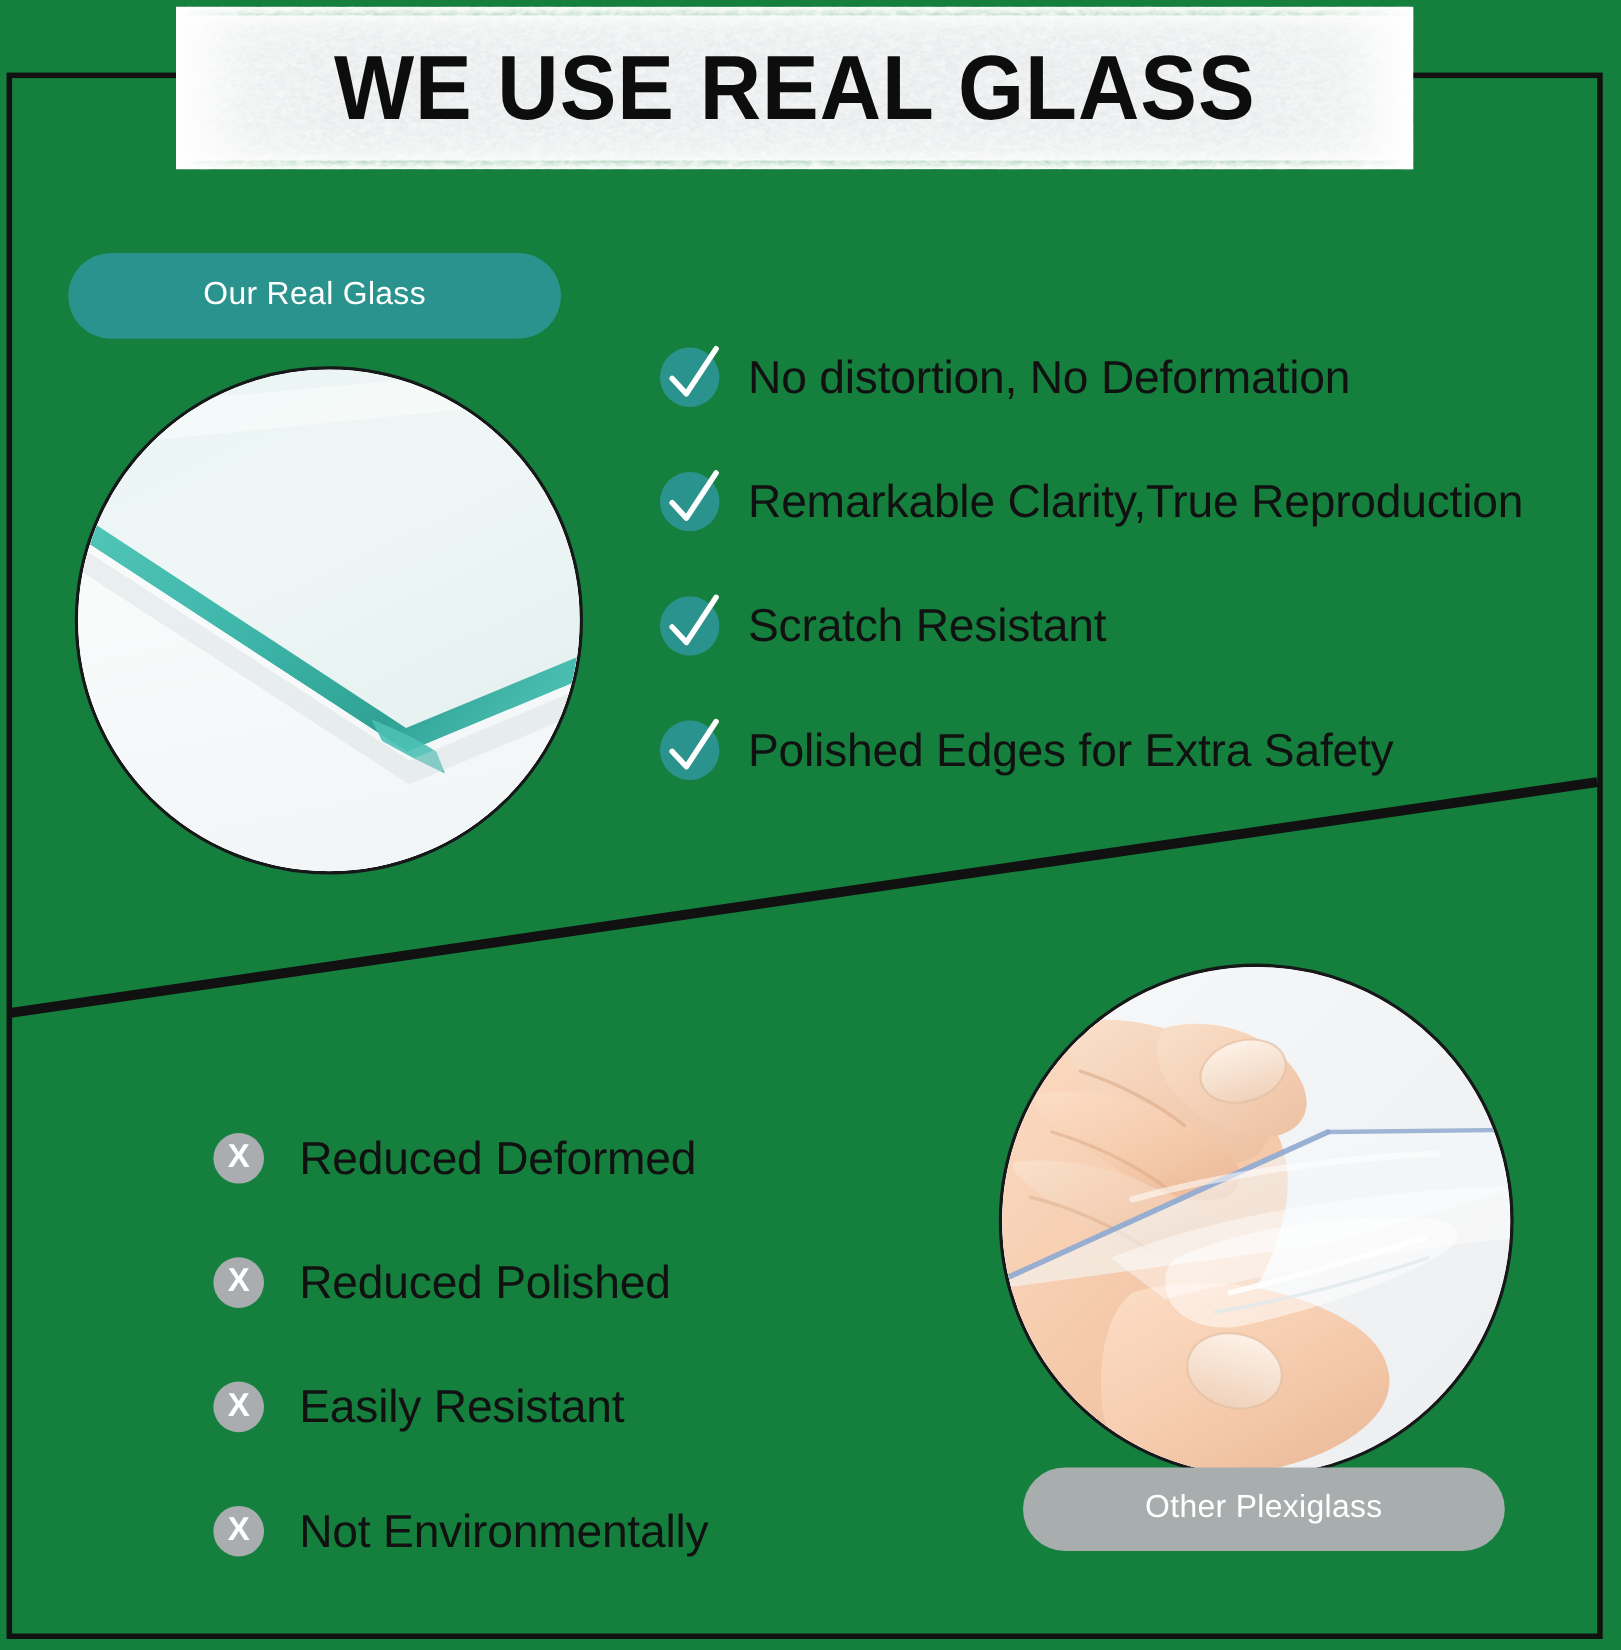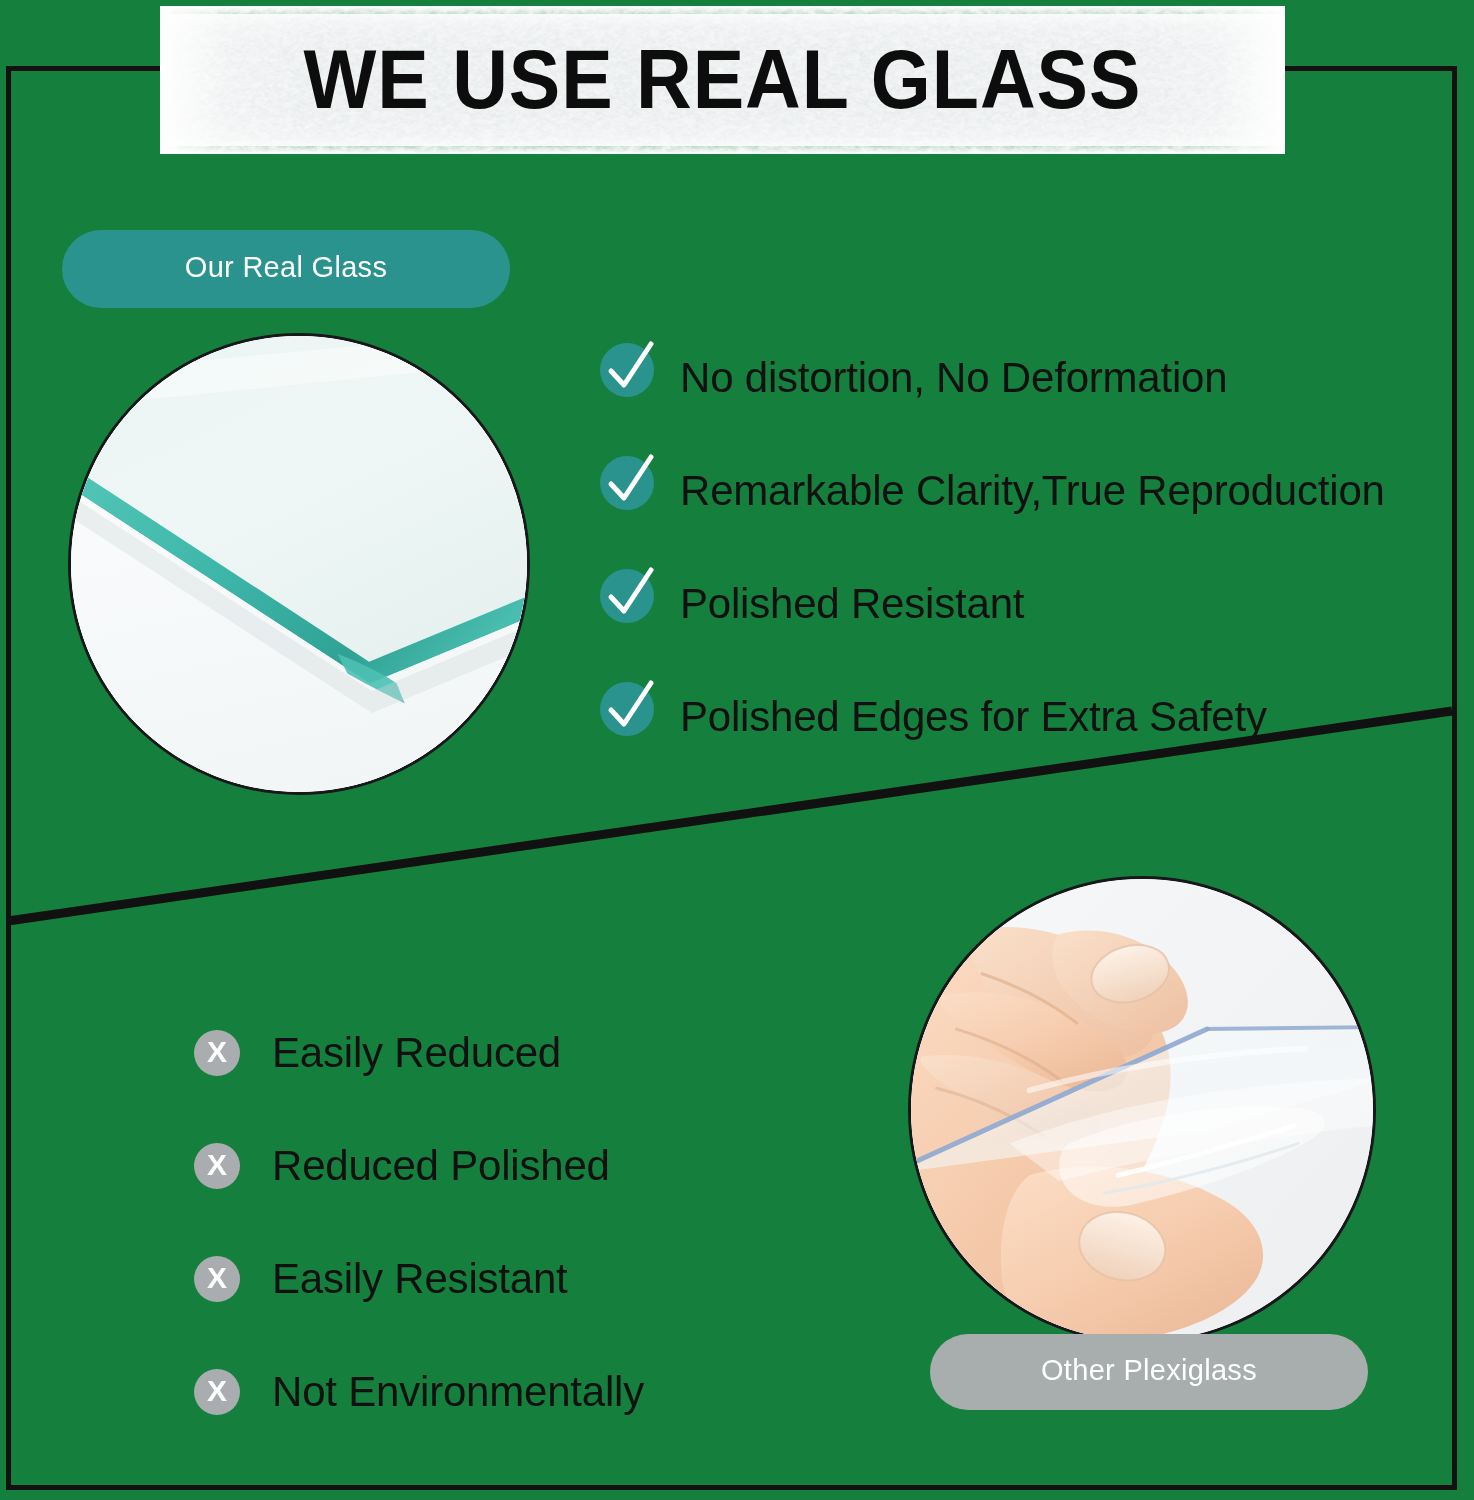--- a/index.html
+++ b/index.html
@@ -135,21 +135,21 @@
 
   
   .pros-list {
     position: absolute;
     left: 598px;
     top: 286px;
     width: 860px;
   }
   .pro-row {
     display: flex;
-    align-items: flex-end;
+    align-items: center;
     height: 113px;
   }
   .tick {
     position: relative;
     width: 58px;
     height: 58px;
     flex: 0 0 58px;
     margin-right: 24px;
   }
   .tick svg { display: block; width: 58px; height: 58px; overflow: visible; }
@@ -318,40 +318,40 @@
       <span class="pro-label">Remarkable Clarity,True Reproduction</span>
     </div>
 
     <div class="pro-row">
       <span class="tick">
         <svg viewBox="0 0 58 58">
           <circle cx="29" cy="29" r="27" fill="#2b938d"></circle>
           <path d="M13 30 L26 44 L53 3" fill="none" stroke="#ffffff" stroke-width="5" stroke-linecap="round" stroke-linejoin="round"></path>
         </svg>
       </span>
-      <span class="pro-label">Polished Resistant</span>
+      <span class="pro-label">Scratch Resistant</span>
     </div>
 
     <div class="pro-row">
       <span class="tick">
         <svg viewBox="0 0 58 58">
           <circle cx="29" cy="29" r="27" fill="#2b938d"></circle>
           <path d="M13 30 L26 44 L53 3" fill="none" stroke="#ffffff" stroke-width="5" stroke-linecap="round" stroke-linejoin="round"></path>
         </svg>
       </span>
       <span class="pro-label">Polished Edges for Extra Safety</span>
     </div>
   </div>
 
   <div class="cons-list">
     <div class="con-row">
       <span class="xmark">
         <span>X</span>
       </span>
-      <span class="con-label">Easily Reduced</span>
+      <span class="con-label">Reduced Deformed</span>
     </div>
 
     <div class="con-row">
       <span class="xmark">
         <span>X</span>
       </span>
       <span class="con-label">Reduced Polished</span>
     </div>
 
     <div class="con-row">

